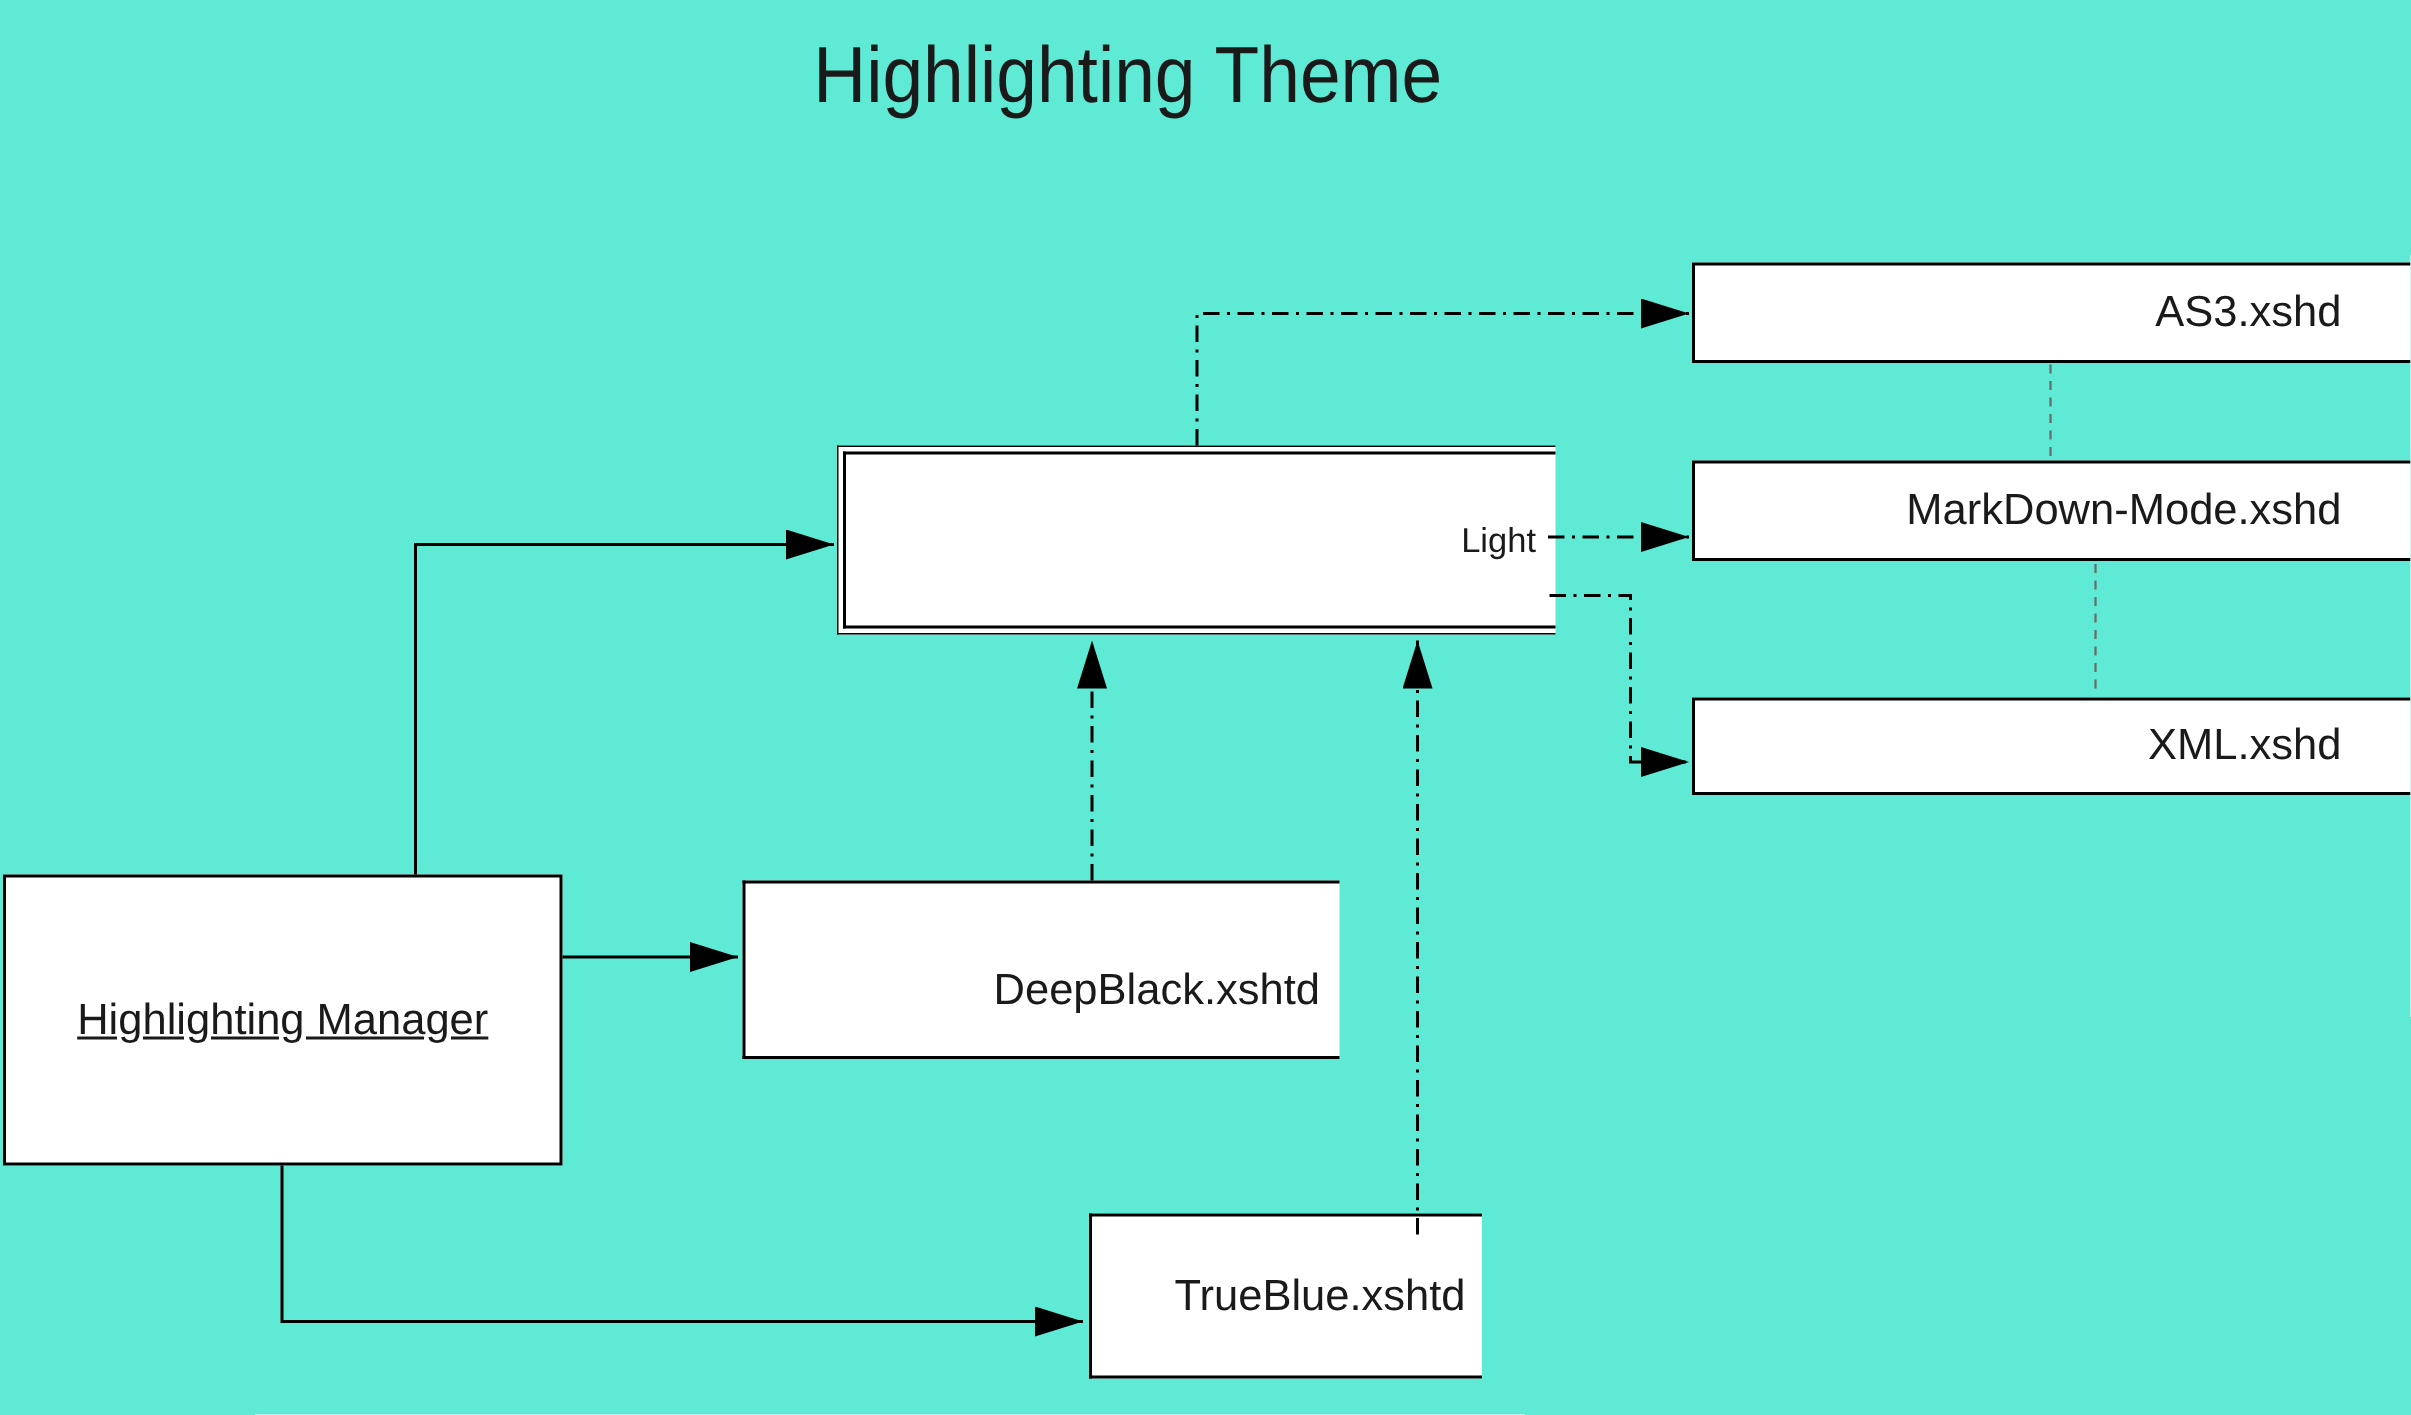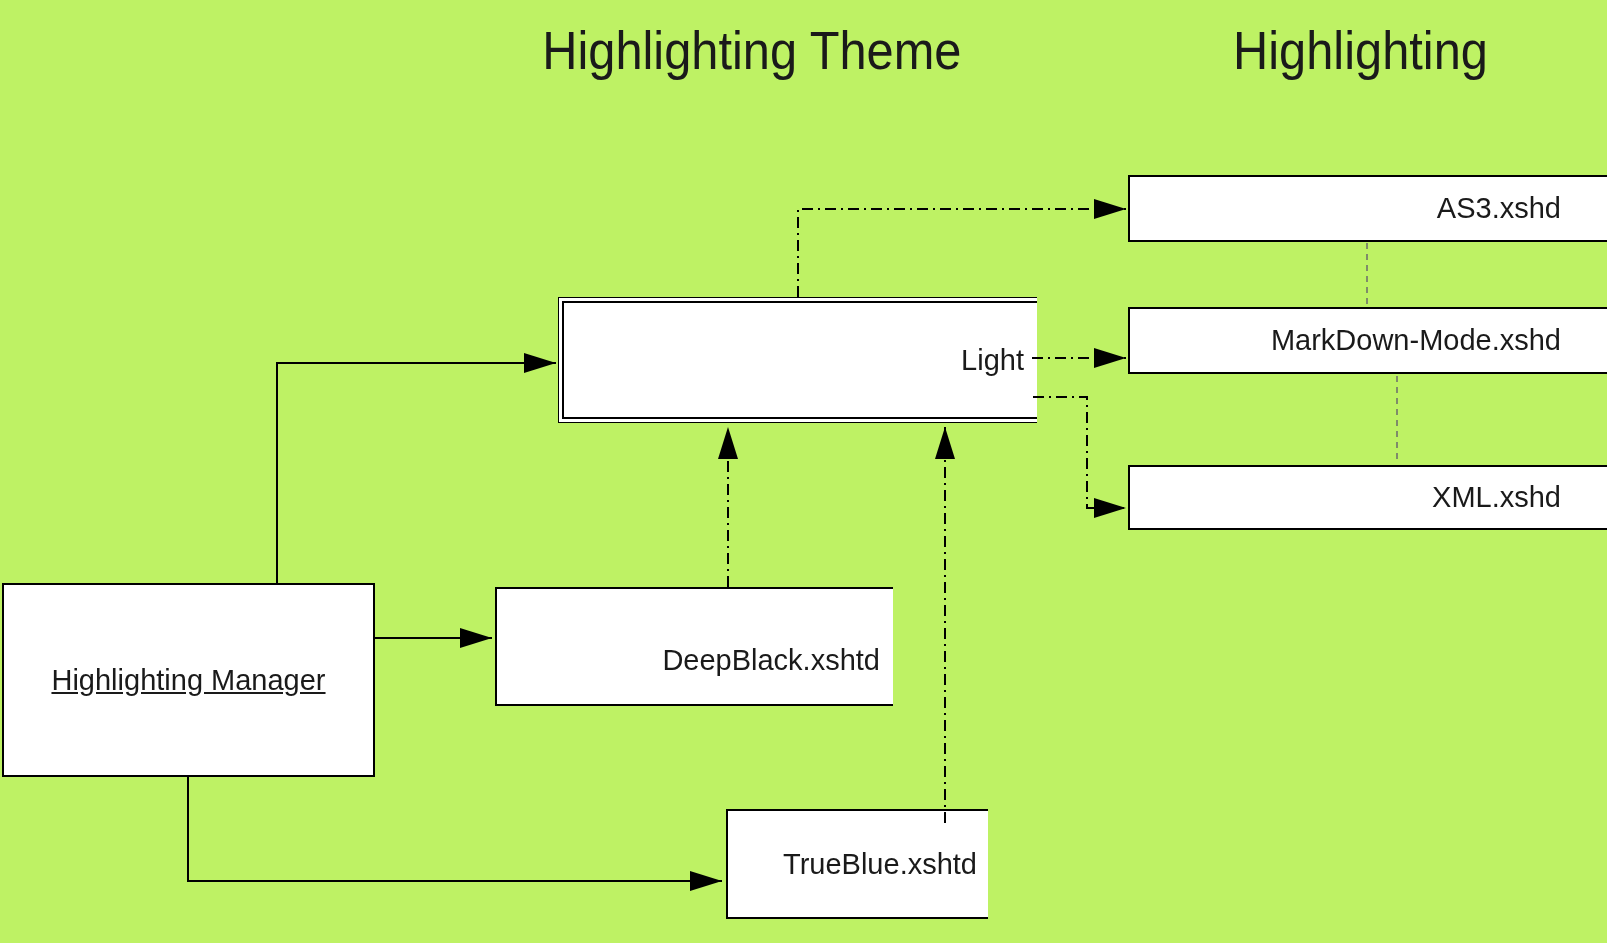--- a/index.html
+++ b/index.html
@@ -4,21 +4,21 @@
 <style>
   html, body {
     margin: 0;
     padding: 0;
     background: #ffffff;
   }
   #canvas {
     position: relative;
     width: 1607px;
     height: 943px;
-    background: #bef264;
+    background: #5eead4;
     overflow: hidden;
     font-family: "Liberation Sans", "DejaVu Sans", sans-serif;
     color: #1a1a1a;
   }
   .col-title {
     position: absolute;
     top: 18px;
     height: 66px;
     line-height: 66px;
     text-align: center;
@@ -75,21 +75,21 @@
     left: 3px; top: 3px; right: 0; bottom: 3px;
     border: 2px solid #000000;
     border-right: none;
     display: flex;
     align-items: center;
   }
   #node-light-theme .lbl {
     width: 100%;
     text-align: right;
     padding-right: 13px;
-    font-size: 29px;
+    font-size: 23px;
     white-space: nowrap;
   }
 
   #connector-layer {
     position: absolute;
     left: 0; top: 0;
     width: 1607px; height: 943px;
     pointer-events: none;
     z-index: 5;
   }
@@ -97,23 +97,20 @@
   .edge-dashdot { fill: none; stroke: #000000; stroke-width: 2; stroke-dasharray: 11 5 2 5; }
   .edge-dashed  { fill: none; stroke: #6b6b6b; stroke-width: 1.5; stroke-dasharray: 6 5; }
 </style>
 </head>
 <body>
 
 <div id="canvas">
 
   <div class="col-title" style="left:502px; width:500px;">
     <span>Highlighting Theme</span>
-  </div>
-  <div class="col-title" style="left:1160px; width:400px;">
-    <span>Highlighting</span>
   </div>
 
   <div class="box" id="node-manager">
     <div class="lbl center-lbl">Highlighting Manager</div>
   </div>
 
   <div id="node-light-theme">
     <div class="inner">
       <div class="lbl">Light</div>
     </div>

